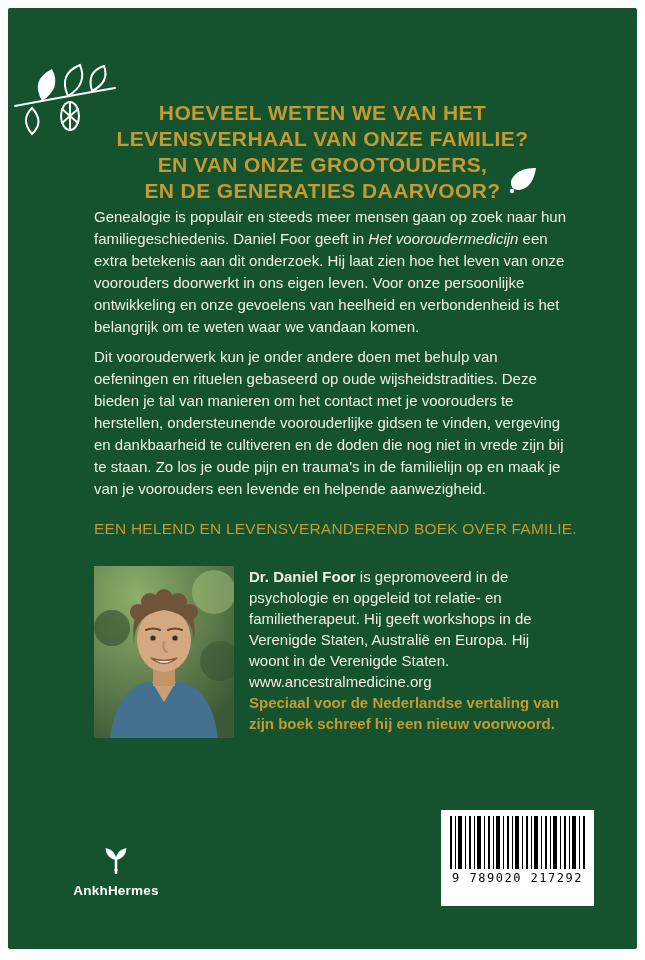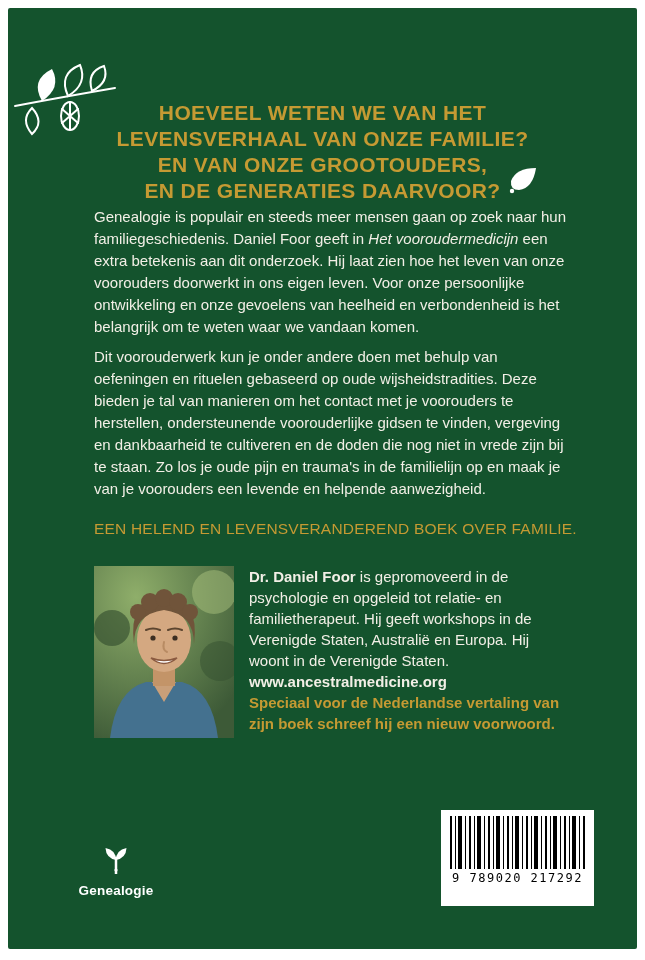--- a/index.html
+++ b/index.html
@@ -31,21 +31,21 @@
   
   .tagline{
     position:absolute;left:86px;top:512px;width:490px;
     color:#c59a33;font-weight:normal;font-size:15.5px;letter-spacing:.2px;
   }
   
   .author{position:absolute;left:86px;top:558px;width:480px;display:flex;gap:15px;}
   .photo{flex:0 0 auto;display:block;}
   .bio{margin:0;color:#f2efe6;font-size:15px;line-height:21px;width:322px;}
   .bio .name{font-weight:bold;}
-  .bio .site{font-weight:bold;display:block;}
+  .bio .site{font-weight:normal;display:block;}
   .bio .gold-note{font-weight:bold;color:#c59a33;display:block;}
   
   .publisher{position:absolute;left:58px;top:838px;width:100px;text-align:center;color:#ffffff;}
   .publisher .logo-text{font-size:13.5px;font-weight:bold;margin-top:5px;letter-spacing:.2px;}
   
   .barcode{
     position:absolute;left:433px;top:802px;width:153px;height:96px;background:#ffffff;
     display:flex;flex-direction:column;box-sizing:border-box;padding:6px 9px 21px 9px;
   }
   .bars{
@@ -133,21 +133,21 @@
     <p class="bio"><span class="name">Dr. Daniel Foor</span><span> is gepromoveerd in de psychologie en opgeleid tot relatie- en familietherapeut. Hij geeft workshops in de Verenigde Staten, Australië en Europa. Hij woont in de Verenigde Staten.</span><span class="site">www.ancestralmedicine.org</span><span class="gold-note">Speciaal voor de Nederlandse vertaling van zijn boek schreef hij een nieuw voorwoord.</span></p>
   </div>
 
   <div class="publisher">
     <svg width="24" height="28" viewBox="0 0 24 28" aria-hidden="true">
       <path d="M12 28 V12" stroke="#ffffff" stroke-width="2.5" fill="none" stroke-linecap="round"></path>
       <path d="M12 14 Q2 12 1.5 2 Q12 4 12 14 Z" fill="#ffffff"></path>
       <path d="M12 14 Q22 12 22.5 2 Q12 4 12 14 Z" fill="#ffffff"></path>
       <circle cx="12" cy="24" r="1.6" fill="#ffffff"></circle>
     </svg>
-    <div class="logo-text">Genealogie</div>
+    <div class="logo-text">AnkhHermes</div>
   </div>
 
   <div class="barcode">
     <div class="bars"></div>
     <div class="barcode-num">9 789020 217292</div>
   </div>
 
 </div>
 
 </body></html>

